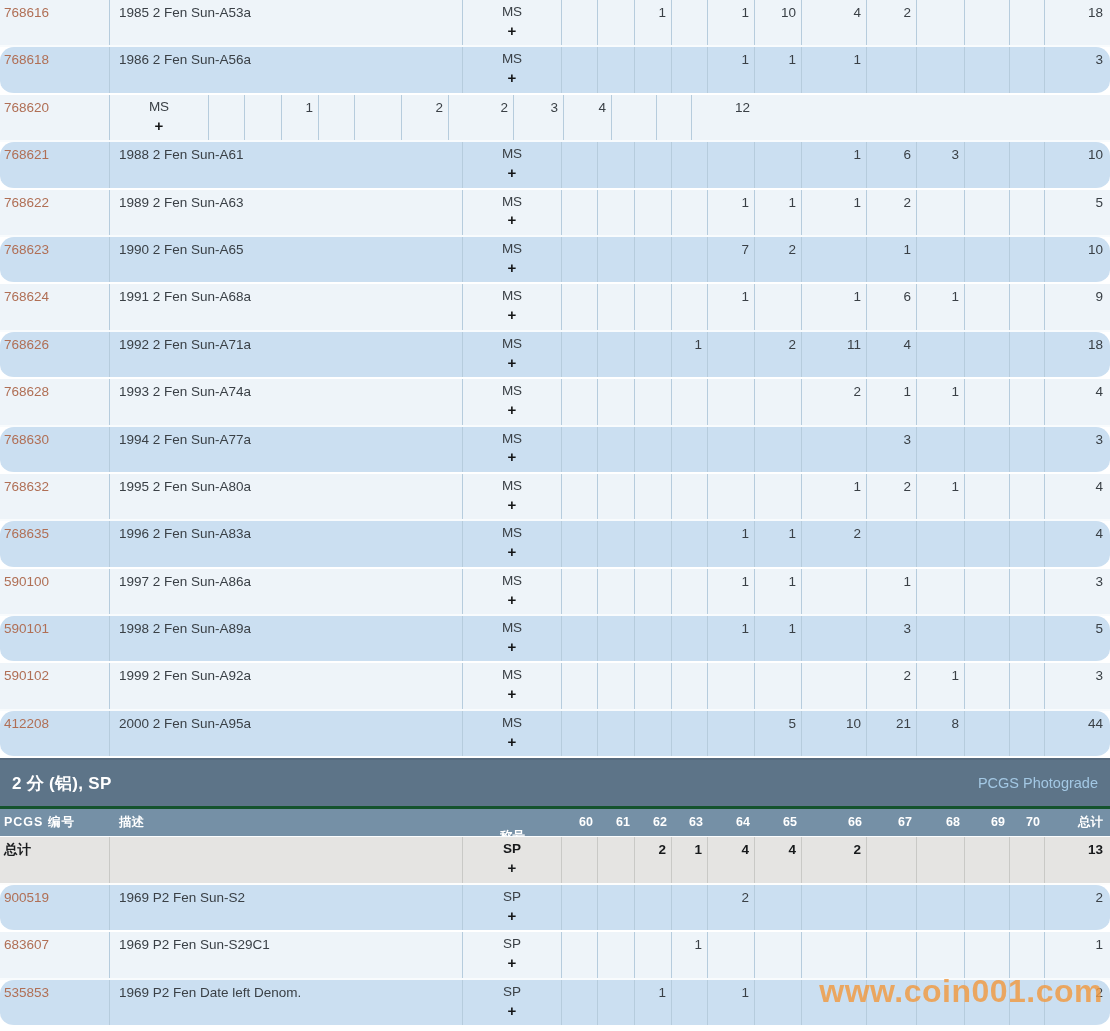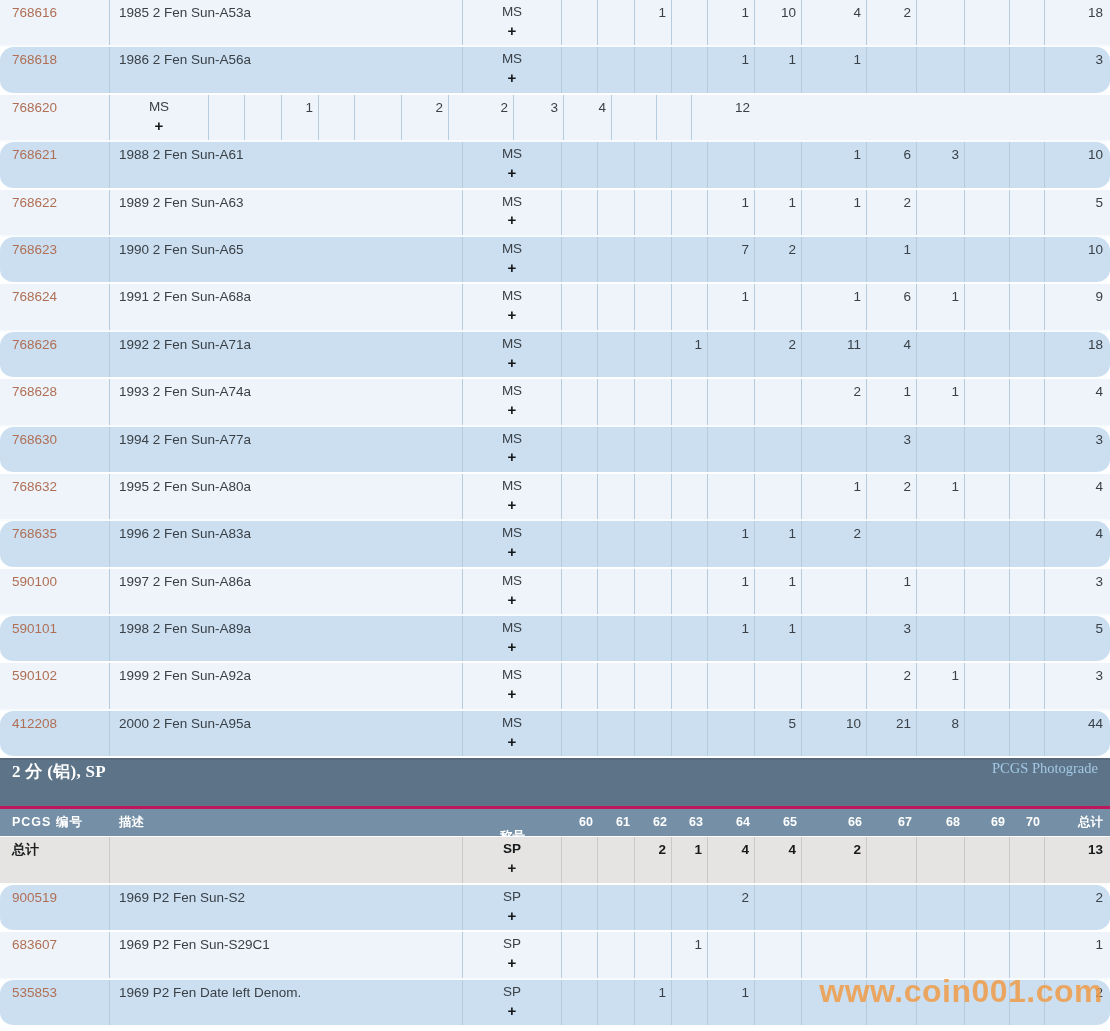--- a/index.html
+++ b/index.html
@@ -11,45 +11,45 @@
   .trow{display:flex;box-sizing:border-box;height:47.4px;border-bottom:2px solid #f8fbfd;}
   .trow.sp-row{height:47.5px;}
   .trow.light{background:#eef4f9;}
   .trow.blue{background:#cbdff1;border-bottom-color:#ffffff;border-radius:14px;}
   .trow.gray{background:#e5e4e2;border-bottom-color:#fdfdfc;}
   .cell{
     box-sizing:border-box;height:100%;border-right:1px solid #b6ccdd;
     padding-top:5px;font-size:13.5px;color:#3a4046;line-height:1.25;overflow:hidden;
   }
   .gray .cell{border-right-color:#c9c9c6;}
-  .c-id{width:110px;padding-left:12px;}
+  .c-id{width:110px;padding-left:4px;}
   .id-link{color:#b06f55;cursor:pointer;text-decoration:none;}
   .total-label{font-weight:700;color:#1b1d1f;}
   .c-desc{width:353px;padding-left:9px;}
   .c-des{width:99px;text-align:center;padding-top:4px;}
   .des-label{font-size:13.5px;color:#3a4046;}
   .plus{display:inline-block;font-weight:700;font-size:15px;color:#141516;margin-top:1px;cursor:pointer;text-decoration:none;}
   .c-g{text-align:right;padding-right:5px;}
   .g60{width:36px}.g61{width:37px}.g62{width:37px}.g63{width:36px}
   .g64{width:47px}.g65{width:47px}.g66{width:65px}.g67{width:50px}
   .g68{width:48px}.g69{width:45px}.g70{width:35px}
   .c-tot{width:65px;text-align:right;padding-right:7px;border-right:none;}
   .bold-row .cell,.bold-row .des-label,.bold-row .plus{font-weight:700;color:#17191b;}
   
   .section-band{
     height:48px;background:#5d7488;border-top:2px solid #56697c;
-    display:flex;align-items:flex-start;justify-content:space-between;
-    padding:0 12px;box-sizing:border-box;font-family:Liberation Serif, serif;
+    display:flex;align-items:center;justify-content:space-between;
+    padding:0 12px;box-sizing:border-box;
   }
   .section-title{color:#ffffff;font-size:17px;font-weight:700;letter-spacing:.3px;}
   .photograde{color:#a3c8e4;font-size:14.5px;cursor:pointer;text-decoration:none;}
   
   .header-row{
     display:flex;height:27px;background:#7590a6;
-    border-top:3px solid #be185d;border-bottom:1px solid #fbfdfe;
+    border-top:3px solid #14532d;border-bottom:1px solid #fbfdfe;
   }
   .header-row .cell{
     padding-top:0;line-height:26px;border-right:none;
     color:#ffffff;font-weight:700;font-size:12.5px;
   }
   .header-row .c-id{letter-spacing:1px;}
   .header-row .c-des{padding-top:14px;}
   
   .watermark{
     position:absolute;right:7px;top:973px;

